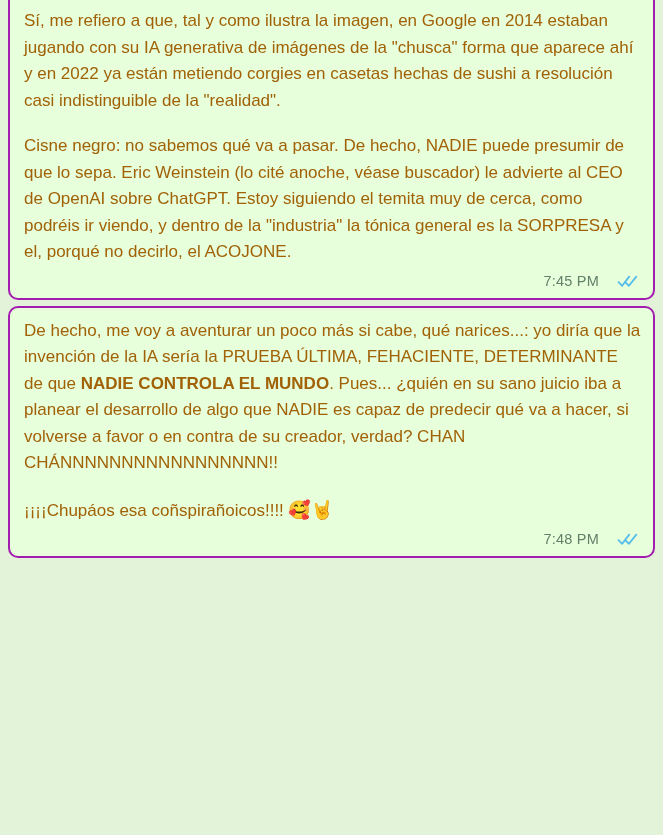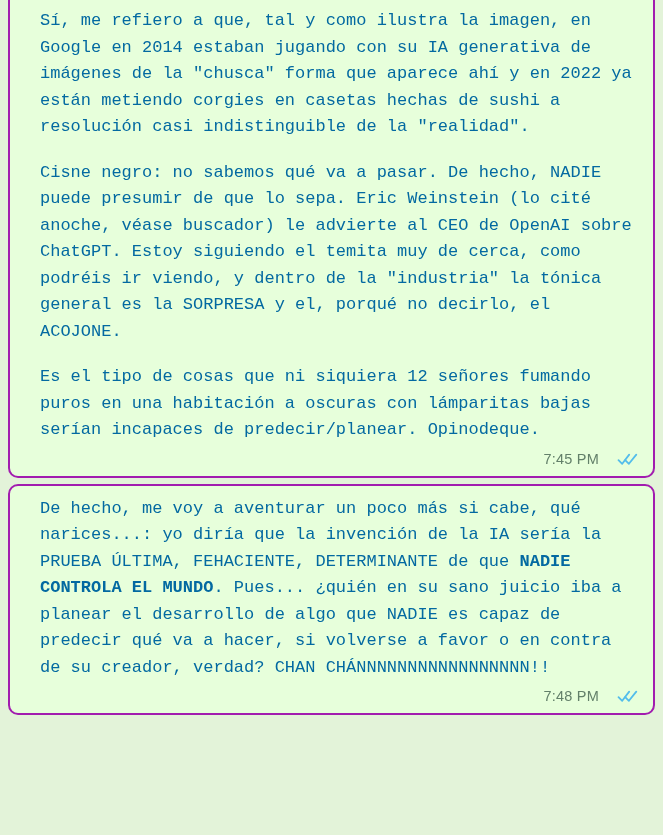--- a/index.html
+++ b/index.html
@@ -40,25 +40,24 @@
   }
   .quote {
     border-left: 4px solid #4a9e53;
     padding: 2px 0 2px 10px;
     margin: 6px 0 2px 0;
     color: #1f2d1b;
     font-size: 16.5px;
     line-height: 1.35;
   }
   p.msg {
-    margin: 0 0 0 16px;
+    margin: 0 0 0 0;
     font-size: 17px;
     line-height: 1.56;
-    color: #0369a1;
-    font-family: Liberation Mono, monospace;
+    color: #a16207;
   }
   p.msg + p.msg {
     margin-top: 19px;
   }
   .body-text {
     padding: 8px 0 2px 0;
   }
   .second .body-text {
     padding: 4px 0 2px 0;
   }
@@ -94,36 +93,36 @@
 </style>
 </head>
 <body>
 
 <div class="chat">
 
   <div class="bubble first">
     <div class="body-text">
       <p class="msg">Sí, me refiero a que, tal y como ilustra la imagen, en Google en 2014 estaban jugando con su IA generativa de imágenes de la "chusca" forma que aparece ahí y en 2022 ya están metiendo corgies en casetas hechas de sushi a resolución casi indistinguible de la "realidad".</p>
       <p class="msg">Cisne negro: no sabemos qué va a pasar. De hecho, NADIE puede presumir de que lo sepa. Eric Weinstein (lo cité anoche, véase buscador) le advierte al CEO de OpenAI sobre ChatGPT. Estoy siguiendo el temita muy de cerca, como podréis ir viendo, y dentro de la "industria" la tónica general es la SORPRESA y el, porqué no decirlo, el ACOJONE.</p>
-      <p class="msg">Es el tipo de cosas que ni siquiera 12 señores fumando puros en una habitación a oscuras con lámparitas bajas serían incapaces de predecir/planear. Opinodeque.</p>
     </div>
     <div class="meta">
       <span class="time">7:45 PM</span>
       <span class="ticks">
         <svg width="22" height="14" viewBox="0 0 22 14">
           <path d="M1.5 8.2 L5.2 11.8 L12.2 2.6" fill="none" stroke="#53bdeb" stroke-width="1.8" stroke-linecap="round" stroke-linejoin="round"></path>
           <path d="M8.2 8.2 L11.9 11.8 L19.3 2.6" fill="none" stroke="#53bdeb" stroke-width="1.8" stroke-linecap="round" stroke-linejoin="round"></path>
         </svg>
       </span>
     </div>
   </div>
 
   <div class="bubble second">
     <div class="body-text">
       <p class="msg">De hecho, me voy a aventurar un poco más si cabe, qué narices...: yo diría que la invención de la IA sería la PRUEBA ÚLTIMA, FEHACIENTE, DETERMINANTE de que <b>NADIE CONTROLA EL MUNDO</b>. Pues... ¿quién en su sano juicio iba a planear el desarrollo de algo que NADIE es capaz de predecir qué va a hacer, si volverse a favor o en contra de su creador, verdad? CHAN CHÁNNNNNNNNNNNNNNNNN!!</p>
+      <p class="msg">¡¡¡¡Chupáos esa coñspirañoicos!!!! <span class="emoji">🥰</span><span class="emoji">🤘</span></p>
     </div>
     <div class="meta">
       <span class="time">7:48 PM</span>
       <span class="ticks">
         <svg width="22" height="14" viewBox="0 0 22 14">
           <path d="M1.5 8.2 L5.2 11.8 L12.2 2.6" fill="none" stroke="#53bdeb" stroke-width="1.8" stroke-linecap="round" stroke-linejoin="round"></path>
           <path d="M8.2 8.2 L11.9 11.8 L19.3 2.6" fill="none" stroke="#53bdeb" stroke-width="1.8" stroke-linecap="round" stroke-linejoin="round"></path>
         </svg>
       </span>
     </div>

